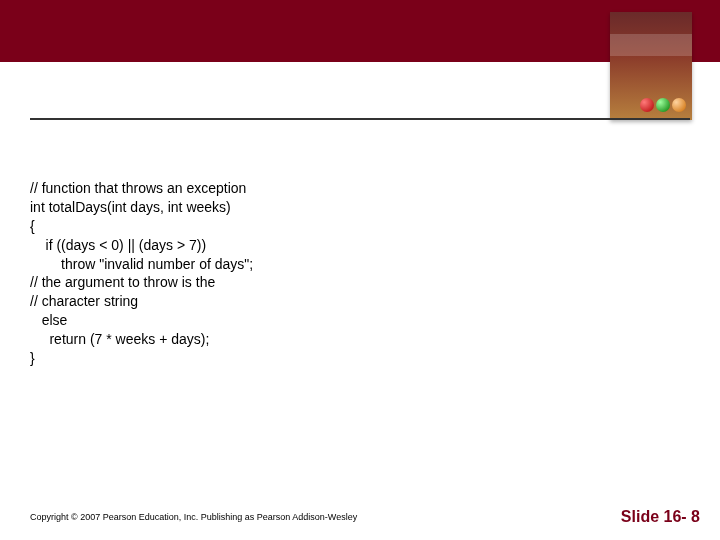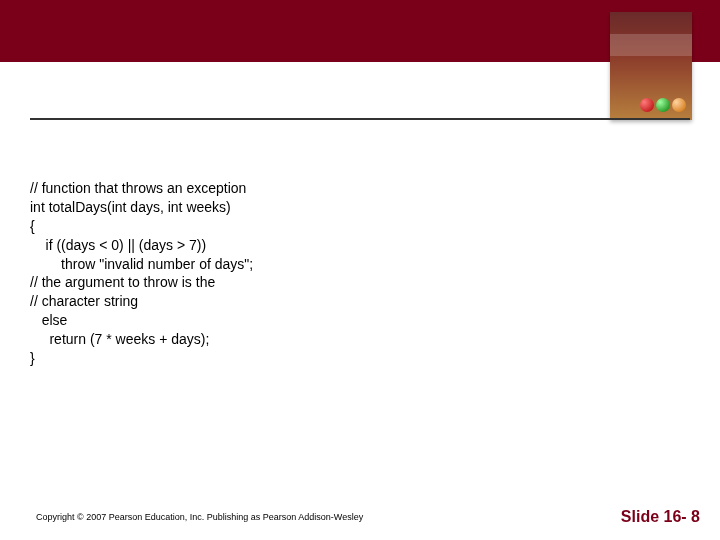--- a/index.html
+++ b/index.html
@@ -10,21 +10,21 @@
   .title { font-size: 32px; color: #333; font-weight: 400; }
   .title-underline { position: absolute; top: 118px; left: 30px; right: 30px; height: 2px; background: #333; }
   .book-cover { position: absolute; top: 12px; right: 28px; width: 82px; height: 108px; background: linear-gradient(180deg, #6a2a2a 0%, #8a3a2a 40%, #b7803e 100%); box-shadow: 0 2px 4px rgba(0,0,0,.3); }
   .book-cover .band { position: absolute; top: 22px; left: 0; right: 0; height: 22px; background: rgba(255,255,255,.18); }
   .book-cover .balls { position: absolute; bottom: 8px; right: 6px; display: flex; gap: 2px; }
   .ball { width: 14px; height: 14px; border-radius: 50%; }
   .ball.r { background: radial-gradient(circle at 30% 30%, #ff7a7a, #b00000); }
   .ball.g { background: radial-gradient(circle at 30% 30%, #9fff9f, #007a00); }
   .ball.o { background: radial-gradient(circle at 30% 30%, #ffd39f, #cc6a00); }
   .code-block { position: absolute; top: 150px; left: 30px; right: 30px; font-family: Liberation Sans, sans-serif; font-size: 14px; line-height: 1.35; color: #000; white-space: pre; margin-top: 29px; }
-  .footer-left { position: absolute; bottom: 18px; left: 36px; font-size: 9px; color: #000; }
+  .footer-left { position: absolute; bottom: 18px; left: 30px; font-size: 9px; color: #000; }
   .footer-right { position: absolute; bottom: 14px; right: 20px; font-size: 16px; font-weight: bold; color: #7a0019; }
 </style>
 </head>
 <body>
 
 <div class="slide">
 
   <div class="top-bar"></div>
 
   <div class="book-cover" title="Starting Out with C++">

